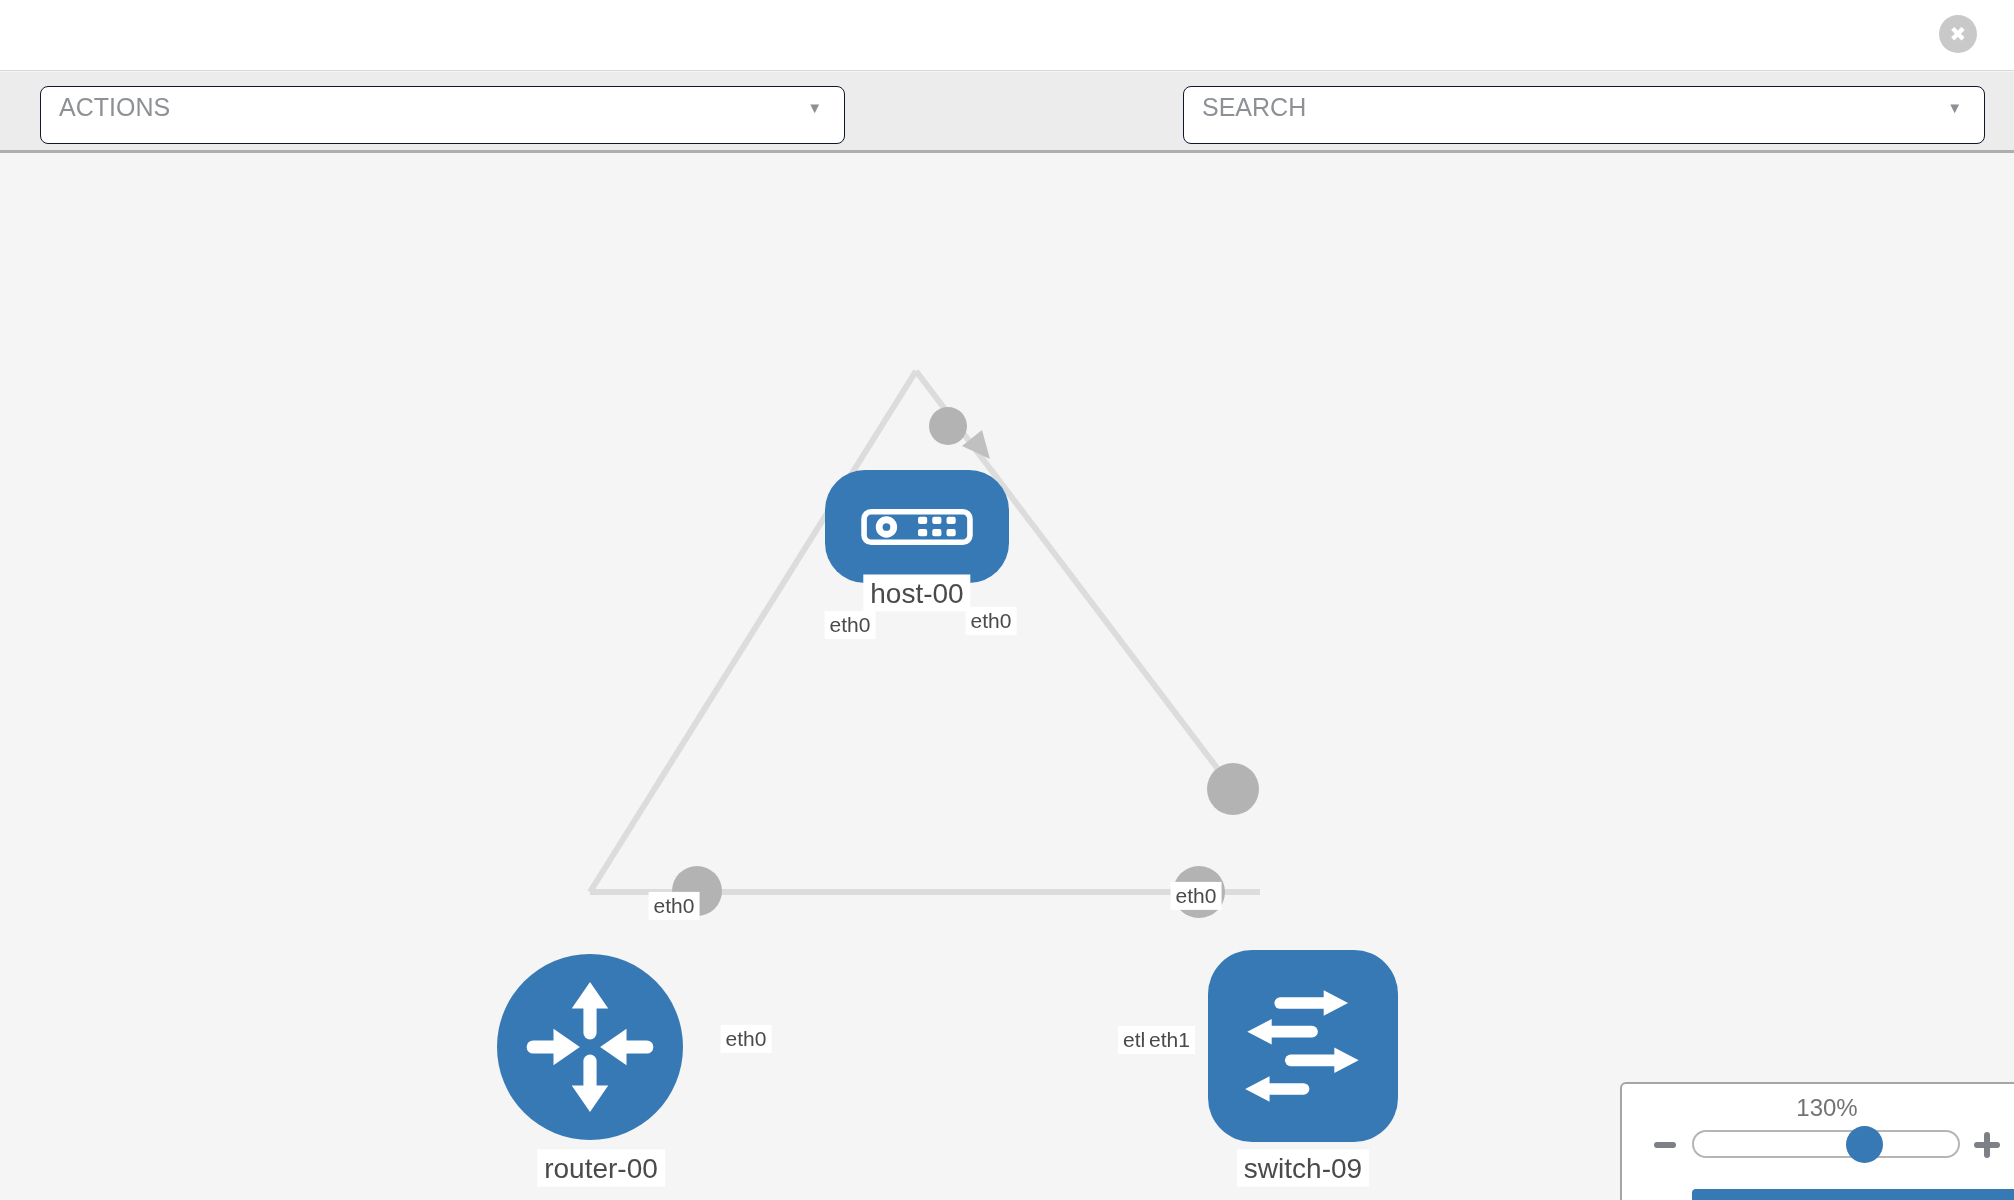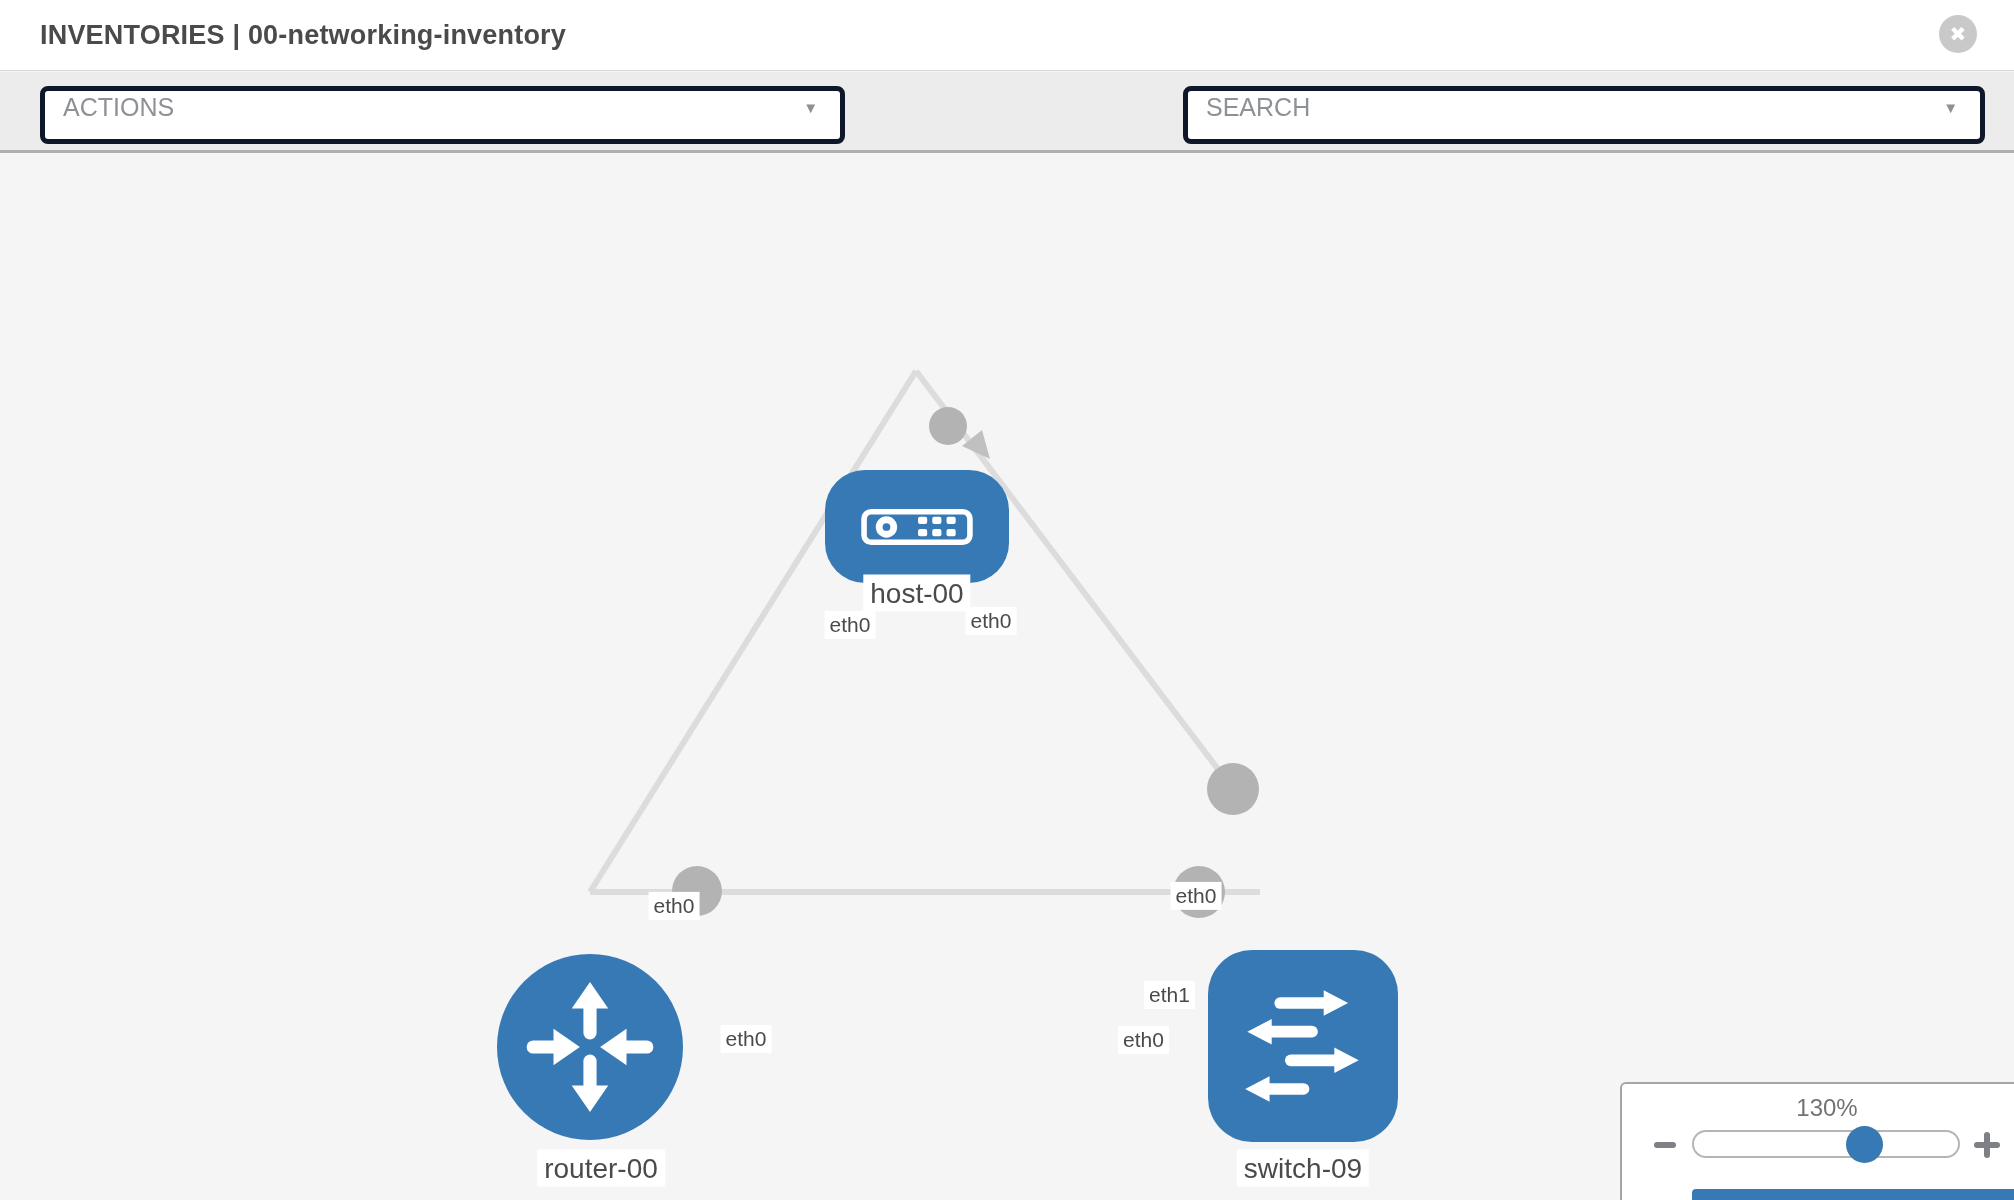--- a/index.html
+++ b/index.html
@@ -14,21 +14,21 @@
   .title { margin-left:40px; font-size:27px; font-weight:bold; color:#4a4a4a; letter-spacing:0.2px; }
   .close-btn { position:absolute; left:1939px; top:15px; width:38px; height:38px;
                border-radius:50%; background:#c9c9c9; color:#ffffff;
                display:flex; align-items:center; justify-content:center;
                font-size:20px; font-weight:bold; cursor:pointer; }
 
   
   .toolbar { position:absolute; left:0; top:72px; width:2014px; height:81px;
              background:#ececec; border-bottom:3px solid #aeaeae; }
   .dropdown { position:absolute; top:14px; height:58px; background:#ffffff;
-              border:5px solid #0f172a; border-radius:8px;
+              border:1px solid #0f172a; border-radius:8px;
               display:flex; align-items:center; justify-content:space-between;
               padding:0 22px 16px 18px; cursor:pointer; }
   .dropdown .dd-label { font-size:25px; color:#8d9095; }
   .dropdown .caret { font-size:15px; color:#8d9095; }
   .dd-actions { left:40px;  width:805px; }
   .dd-search  { left:1183px; width:802px; }
   .tool-icon-btn { position:absolute; top:92px; width:40px; height:40px;
                    background:transparent; border:none; cursor:pointer; }
 
   
@@ -66,21 +66,20 @@
                        background:#7d8085; border-radius:3px; }
   .legend-bar { position:absolute; left:70px; top:105px; width:344px; height:26px;
                 background:#3779b5; border-radius:4px; cursor:pointer; }
 </style>
 </head>
 <body>
 
 <div class="screen">
 
   <div class="header">
-    <div class="title">INVENTORIES | 00-networking-inventory</div>
     <div class="close-btn">
       <span>✖</span>
     </div>
   </div>
 
   <div class="toolbar">
     <div class="dropdown dd-actions">
       <span class="dd-label">ACTIONS</span>
       <span class="caret">▼</span>
     </div>
@@ -181,21 +180,21 @@
     <div class="chip node-label" style="left:601px;  top:1013px;">router-00</div>
     <div class="chip node-label" style="left:1303px; top:1013px;">switch-09</div>
 
     <div class="chip" style="left:850px;  top:470px;">eth0</div>
     <div class="chip" style="left:674px;  top:751px;">eth0</div>
     <div class="chip" style="left:991px;  top:466px;">eth0</div>
     <div class="chip" style="left:1196px; top:741px;">eth0</div>
     <div class="chip" style="left:746px;  top:884px;">eth0</div>
 
     <div class="chip-abs" style="left:1118px; top:871px; z-index:4;">eth0</div>
-    <div class="chip-abs" style="left:1144px; top:826px; z-index:5;text-align:center;">eth1</div>
+    <div class="chip-abs" style="left:1144px; top:871px; z-index:5;text-align:center;">eth1</div>
 
   </div>
 
   <div class="zoom-panel">
     <div class="zoom-level">130%</div>
     <div class="zoom-minus"></div>
     <div class="zoom-track"></div>
     <div class="zoom-thumb"></div>
     <div class="zoom-plus">
       <div class="pbar-h"></div>

